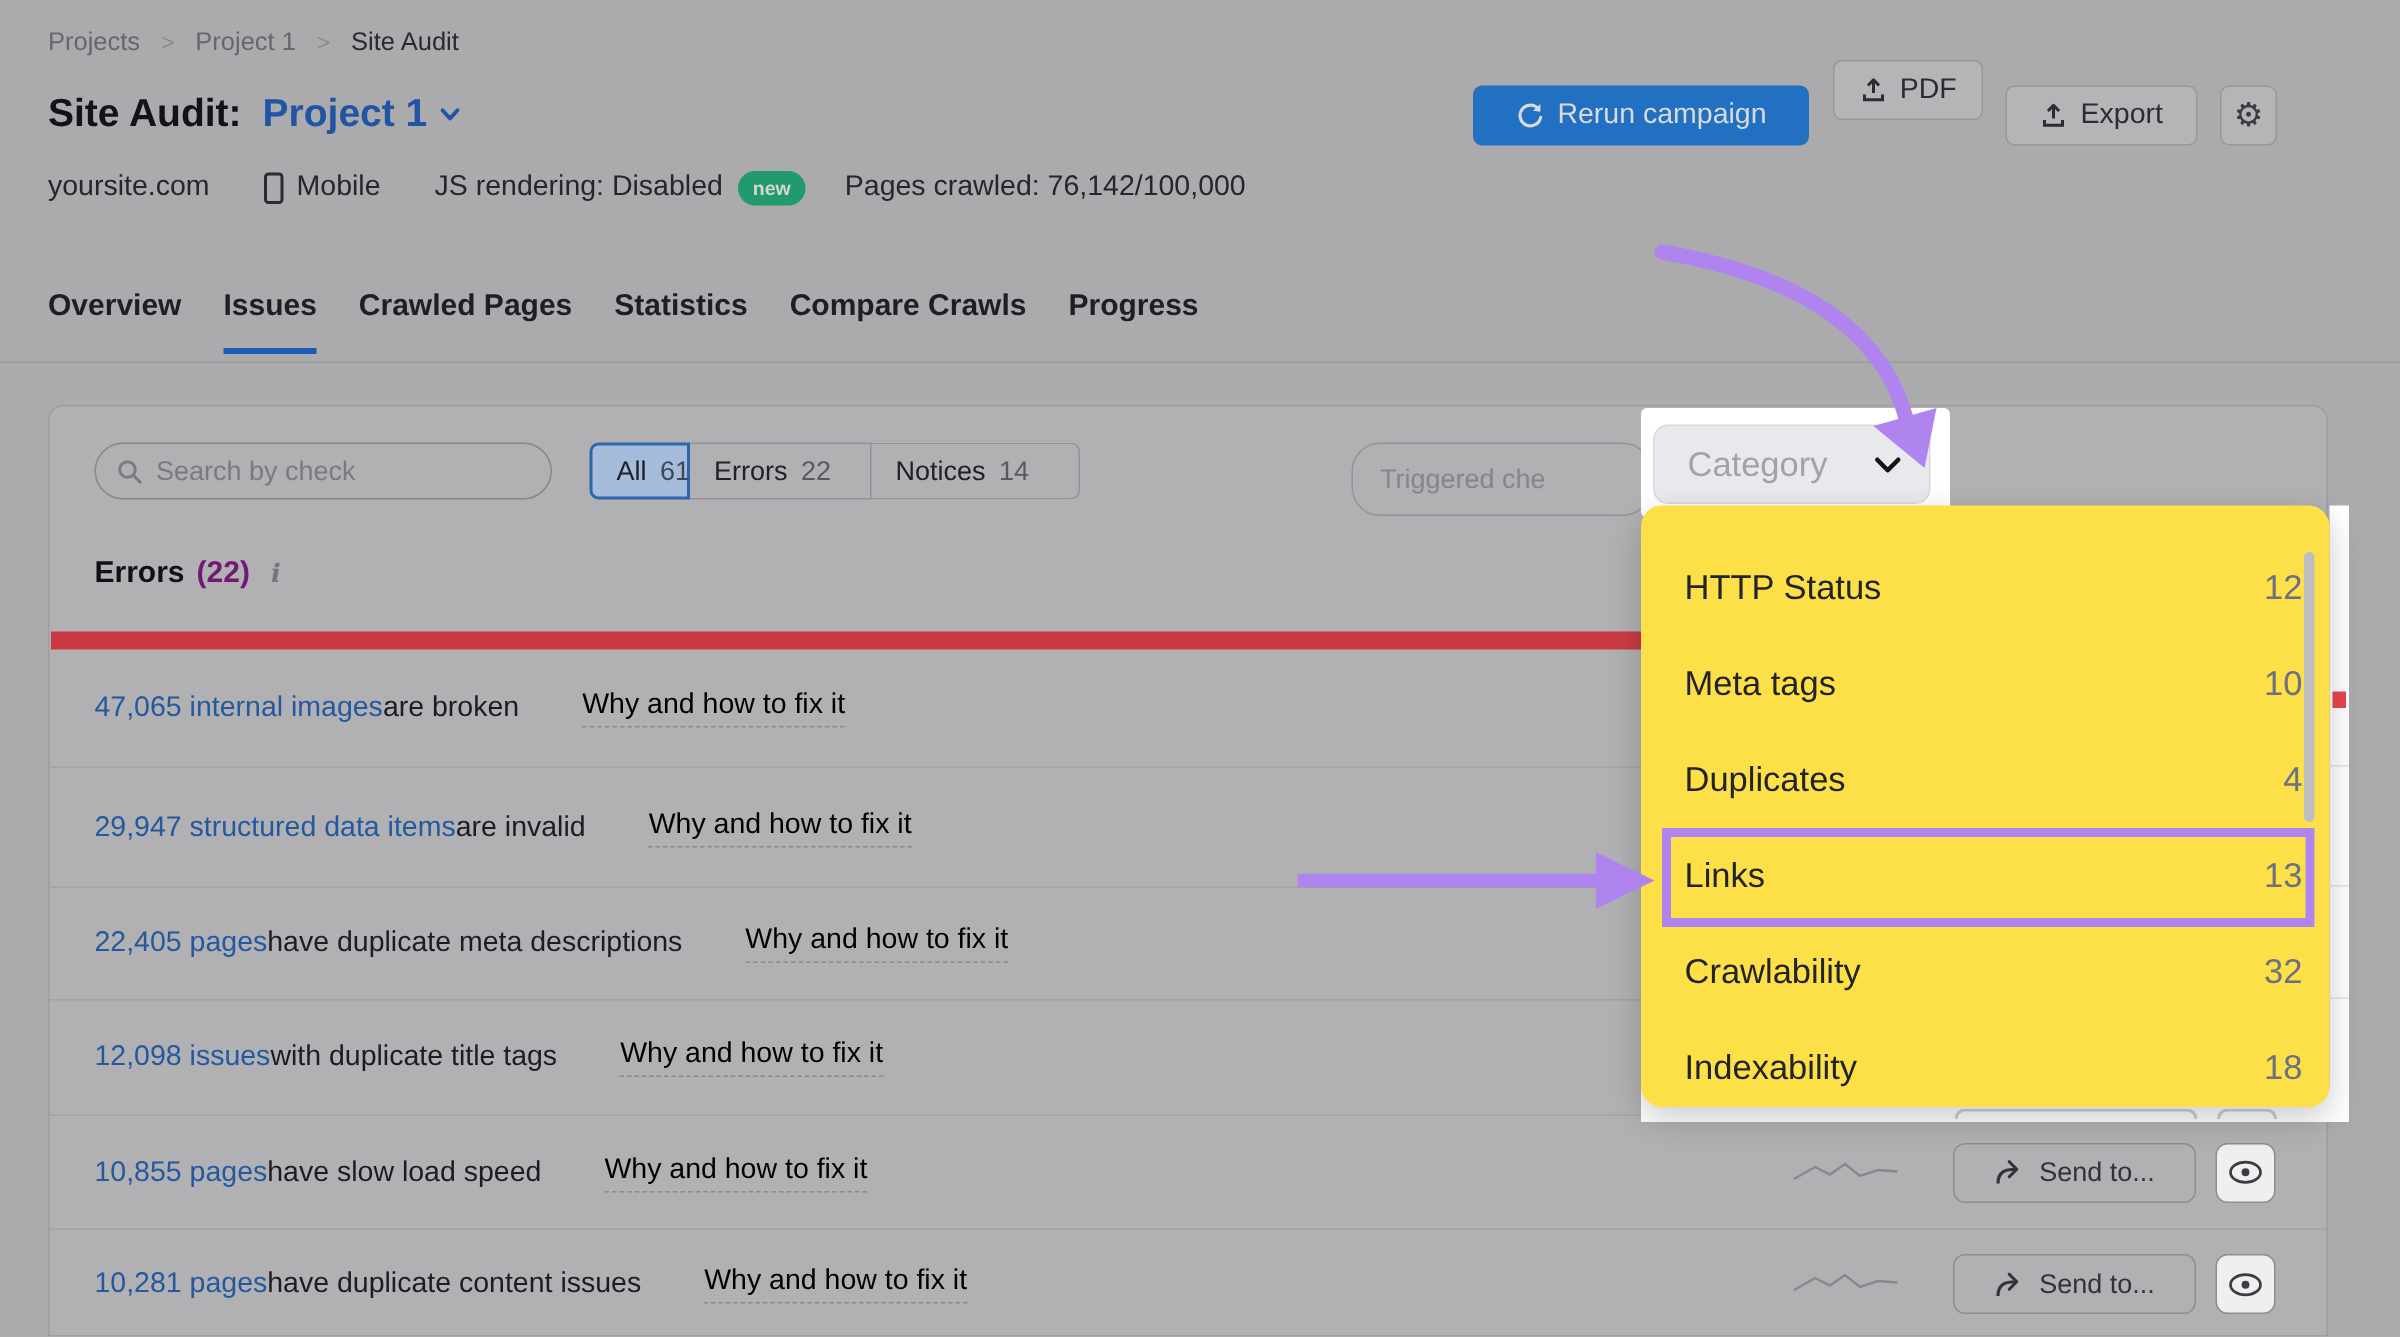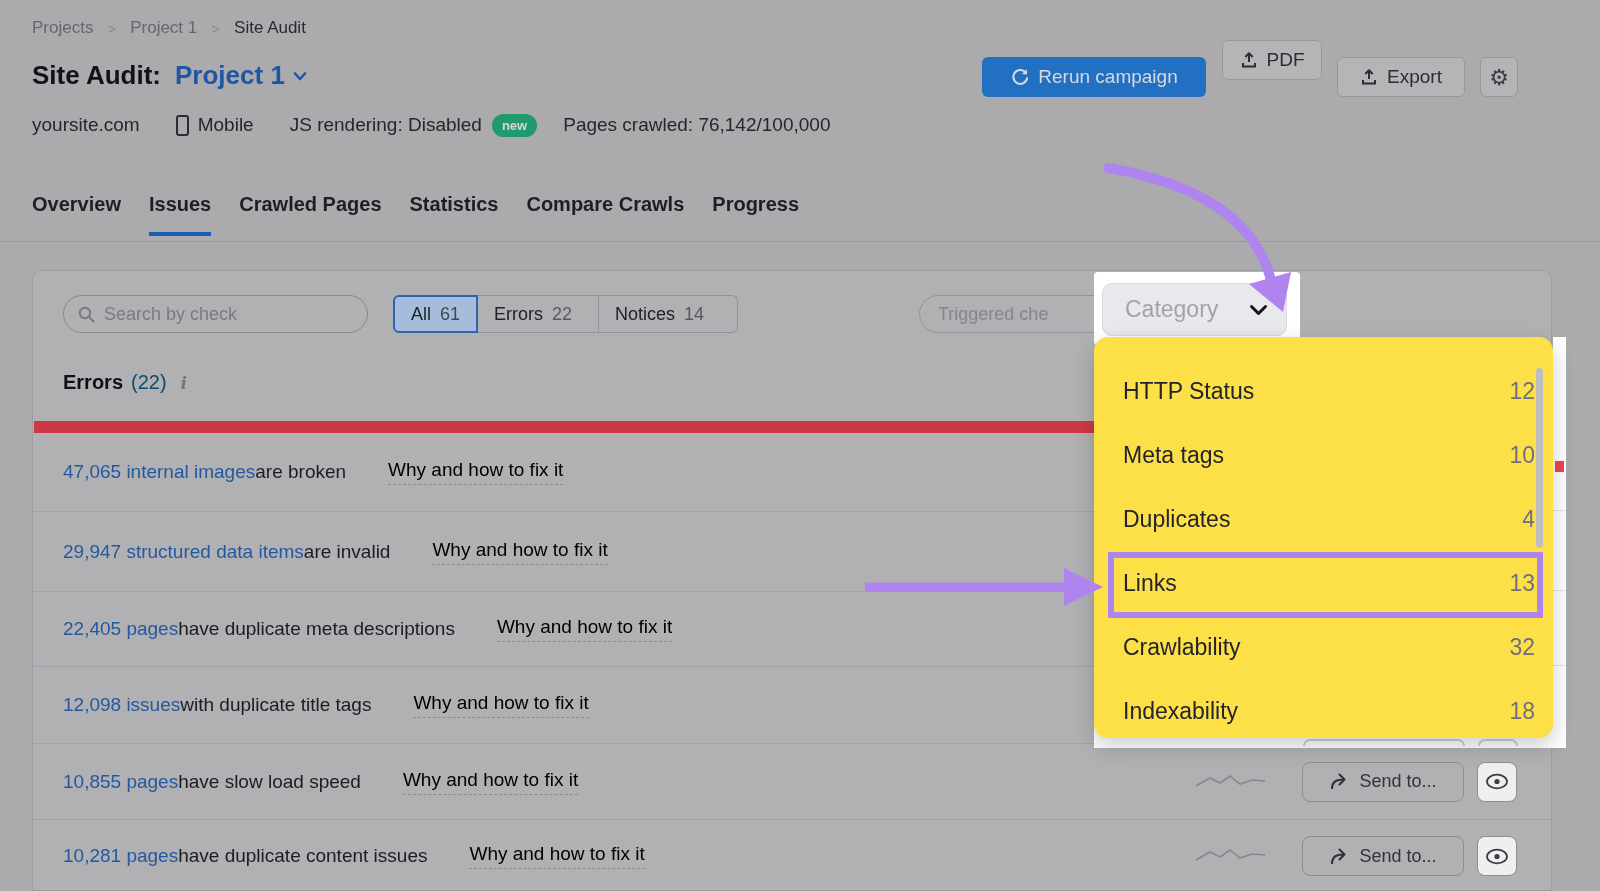--- a/index.html
+++ b/index.html
@@ -37,21 +37,21 @@
   .seg:first-child { border-left-width:1px; border-radius:6px 0 0 6px; }
   .seg:last-child { border-radius:0 6px 6px 0; }
   .seg .cnt { color:#595961; }
   .seg.sel { background:#a5bdda; border:2px solid #2f65ae; border-radius:6px 0 0 6px; }
   .seg.sel .cnt { color:#3e4856; }
 
   .pill-btn { border:1px solid #94949a; border-radius:19px; color:#85858b; font-size:18px; display:flex; align-items:center; padding:0 18px; background:transparent; white-space:nowrap; overflow:hidden; }
 
   .err-head { display:flex; align-items:baseline; gap:8px; }
   .err-head .t { font-size:20px; font-weight:bold; color:#101016; }
-  .err-head .c { font-size:20px; color:#0c4a6e; }
+  .err-head .c { font-size:20px; color:#701a75;font-weight:bold; }
   .err-head .i { font-size:17px; color:#74747a; font-family:"DejaVu Serif", serif; font-style:italic; font-weight:bold; margin-left:6px; }
 
   .redbar { background:#cb3a44; }
 
   .rowitem { display:flex; align-items:center; padding-left:30px; border-top:1px solid #a2a2a6; font-size:19px; color:#1c1c22; position:absolute; left:0; right:0; }
   .rowitem.first { border-top:none; }
   .rowlink { color:#24589f; cursor:pointer; }
   .whylink { color:#000000; margin-left:42px; border-bottom:1.5px dashed #8a8a90; padding-bottom:3px; cursor:pointer; }
   .rctrl { position:absolute; right:34px; display:flex; align-items:center; }
   .sendbtn { width:162px; height:40px; border:1px solid #8e8e92; border-radius:8px; background:transparent; color:#32323a; font-size:18px; display:flex; align-items:center; justify-content:center; gap:10px; margin-left:36px; cursor:pointer; }
@@ -144,35 +144,35 @@
 
   <div class="abs search-pill" style="left:30px; top:24px; width:305px; height:38px;">
     <svg width="17" height="17" viewBox="0 0 17 17">
       <circle cx="7" cy="7" r="5.2" fill="none" stroke="#7a7a80" stroke-width="2"></circle>
       <line x1="11" y1="11" x2="15.5" y2="15.5" stroke="#7a7a80" stroke-width="2" stroke-linecap="round"></line>
     </svg>
     <input placeholder="Search by check" style="">
   </div>
 
   <div class="abs" style="left:360px; top:24px; height:38px; display:flex;">
-    <div class="seg sel" style="width:85px;">
+    <div class="seg sel" style="width:67px;">
       <span>All</span>
       <span class="cnt">61</span>
     </div>
     <div class="seg" style="width:121px;">
       <span>Errors</span>
       <span class="cnt">22</span>
     </div>
     <div class="seg" style="width:139px;">
       <span>Notices</span>
       <span class="cnt">14</span>
     </div>
   </div>
 
-  <div class="abs pill-btn" style="left:886px; top:24px; width:200px; height:38px;">
+  <div class="abs pill-btn" style="left:868px; top:24px; width:200px; height:49px;">
     <span>Triggered che</span>
   </div>
 
   <div class="abs err-head" style="left:30px; top:100px;">
     <span class="t">Errors</span>
     <span class="c">(22)</span>
     <span class="i">i</span>
   </div>
 
   <div class="abs redbar" style="left:1px; right:1px; top:150px; height:12px;"></div>

